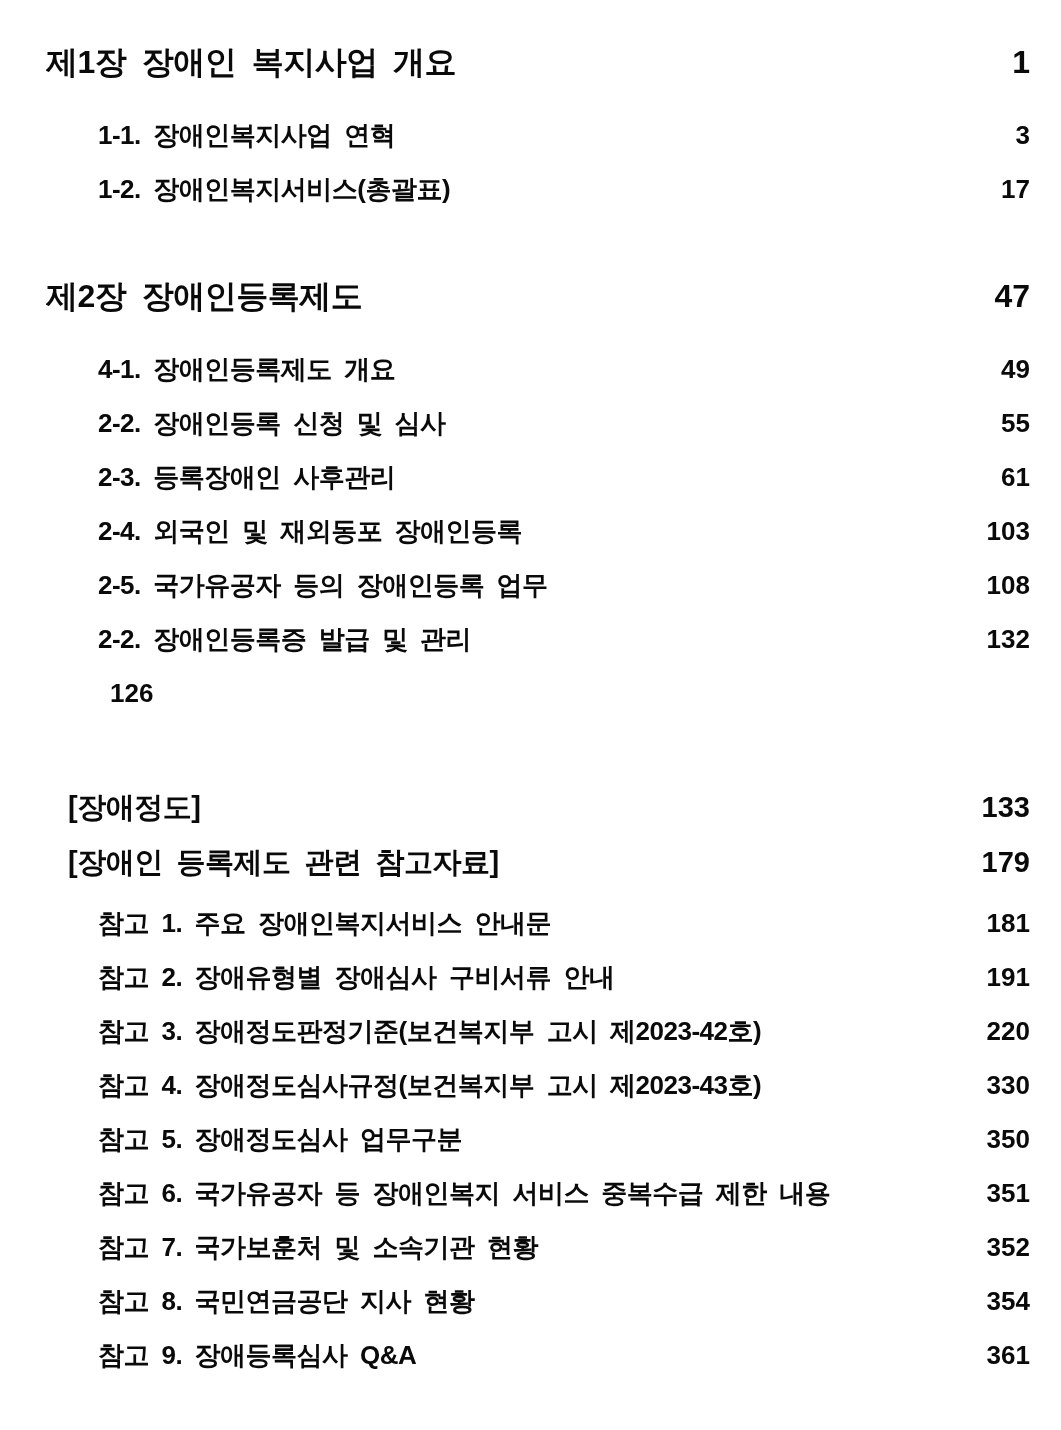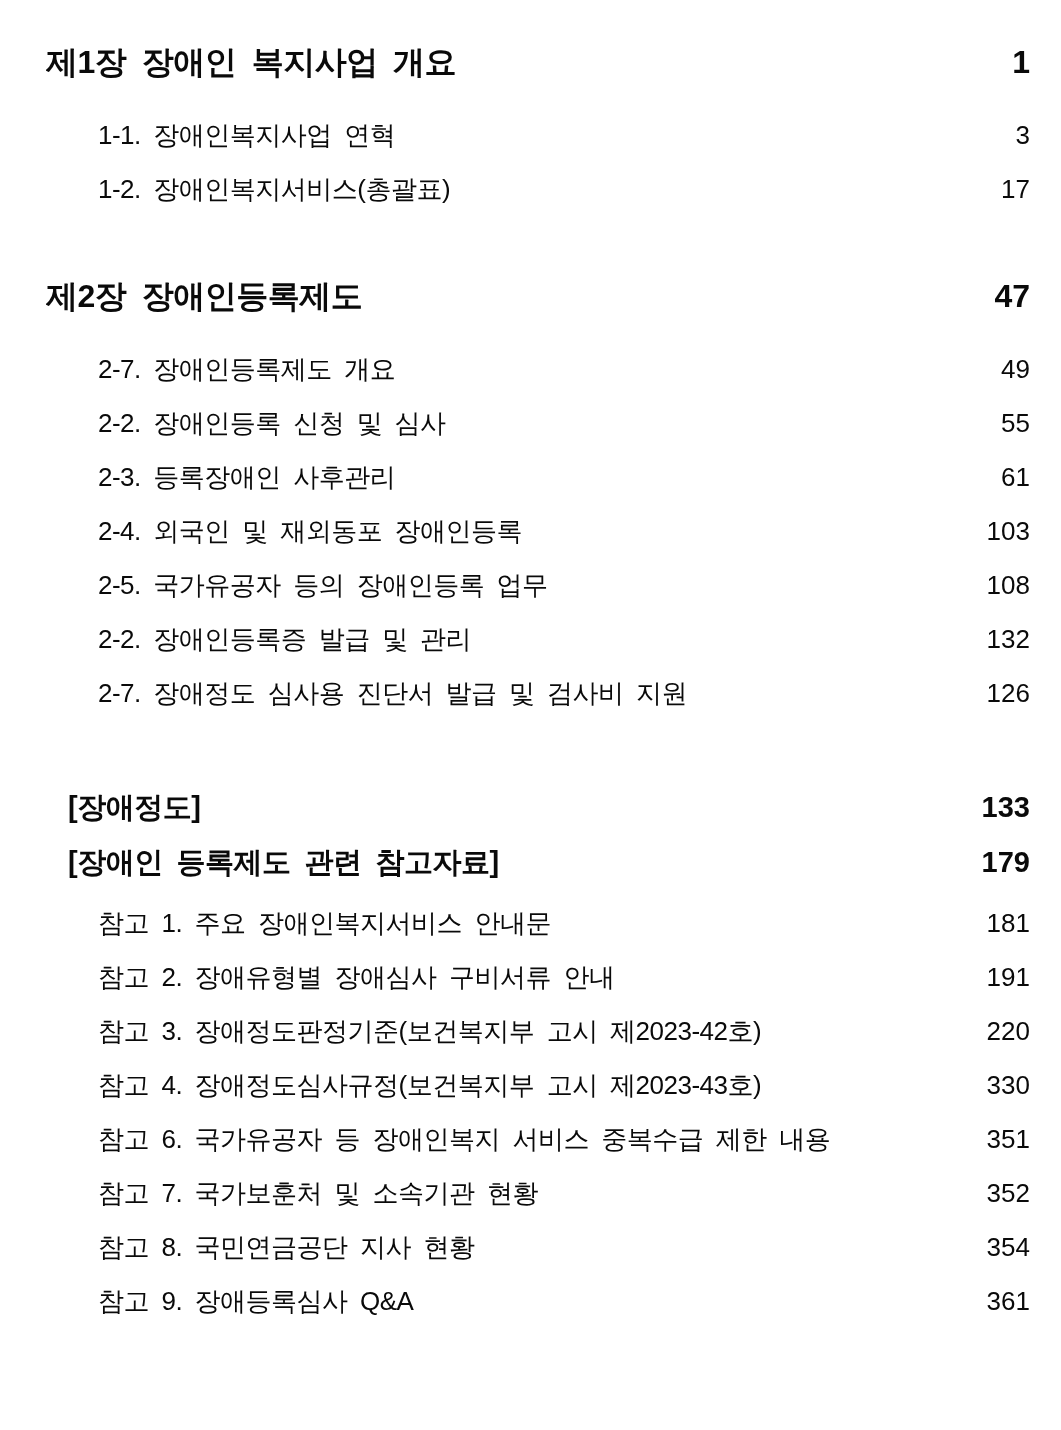--- a/index.html
+++ b/index.html
@@ -43,21 +43,21 @@
   }
   .section-items:not(:empty) { }
   .section.bracket .section-items:not(:empty) { padding-top: 6px; }
 
   .item-row {
     display: flex;
     align-items: baseline;
     padding-left: 86px;
     font-size: 26px;
     line-height: 54px;
-    font-weight: 400;
+    font-weight: 700;
     word-spacing: 0.22em;
     letter-spacing: -0.5px;
   }
   .row-title {
     flex: 1 1 auto;
     white-space: nowrap;
     overflow: hidden;
   }
   .row-page {
     flex: 0 0 auto;
@@ -89,21 +89,21 @@
 </div>
   </section>
 
   <section class="section chapter">
     <div class="heading-row">
       <span class="row-title">제2장 장애인등록제도</span>
       <span class="row-page">47</span>
     </div>
     <div class="section-items">
   <div class="item-row">
-    <span class="row-title">2-7. 장애인등록제도 개요</span>
+    <span class="row-title">4-1. 장애인등록제도 개요</span>
     <span class="row-page">49</span>
   </div>
 
   <div class="item-row">
     <span class="row-title">2-2. 장애인등록 신청 및 심사</span>
     <span class="row-page">55</span>
   </div>
 
   <div class="item-row">
     <span class="row-title">2-3. 등록장애인 사후관리</span>
@@ -119,21 +119,20 @@
     <span class="row-title">2-5. 국가유공자 등의 장애인등록 업무</span>
     <span class="row-page">108</span>
   </div>
 
   <div class="item-row">
     <span class="row-title">2-2. 장애인등록증 발급 및 관리</span>
     <span class="row-page">132</span>
   </div>
 
   <div class="item-row">
-    <span class="row-title">2-7. 장애정도 심사용 진단서 발급 및 검사비 지원</span>
     <span class="row-page">126</span>
   </div>
 </div>
   </section>
 
   <section class="section bracket">
     <div class="heading-row">
       <span class="row-title">[장애정도]</span>
       <span class="row-page">133</span>
     </div>
@@ -159,20 +158,24 @@
   <div class="item-row">
     <span class="row-title">참고 3. 장애정도판정기준(보건복지부 고시 제2023-42호)</span>
     <span class="row-page">220</span>
   </div>
 
   <div class="item-row">
     <span class="row-title">참고 4. 장애정도심사규정(보건복지부 고시 제2023-43호)</span>
     <span class="row-page">330</span>
   </div>
 
+  <div class="item-row">
+    <span class="row-title">참고 5. 장애정도심사 업무구분</span>
+    <span class="row-page">350</span>
+  </div>
 
   <div class="item-row">
     <span class="row-title">참고 6. 국가유공자 등 장애인복지 서비스 중복수급 제한 내용</span>
     <span class="row-page">351</span>
   </div>
 
   <div class="item-row">
     <span class="row-title">참고 7. 국가보훈처 및 소속기관 현황</span>
     <span class="row-page">352</span>
   </div>

